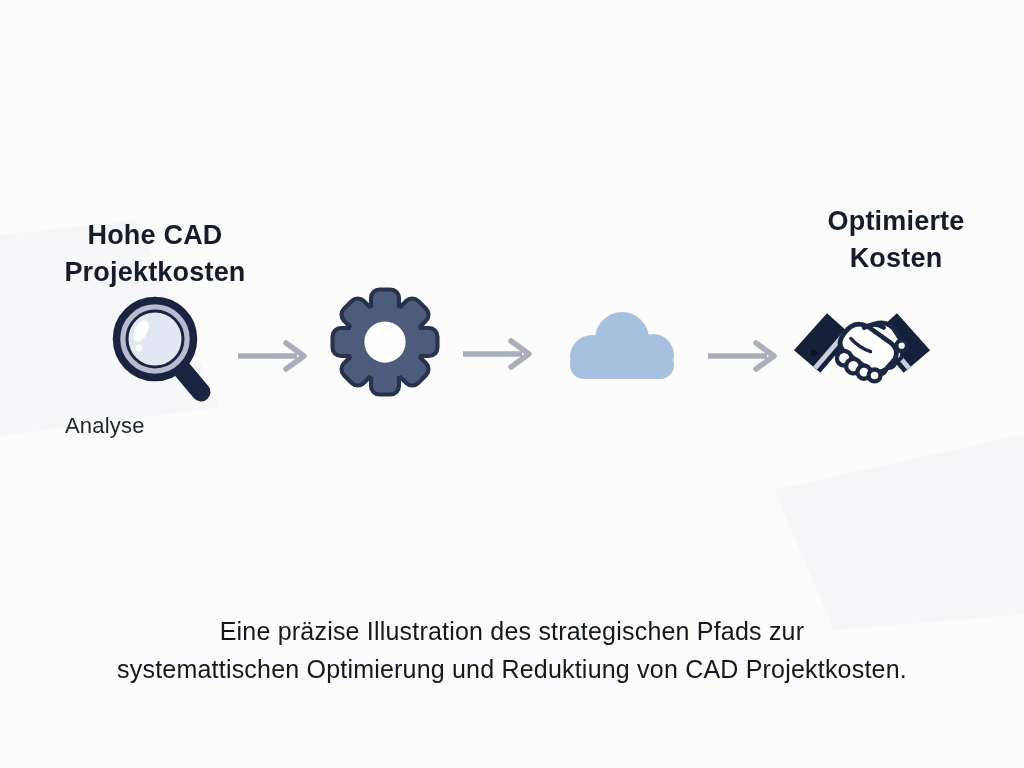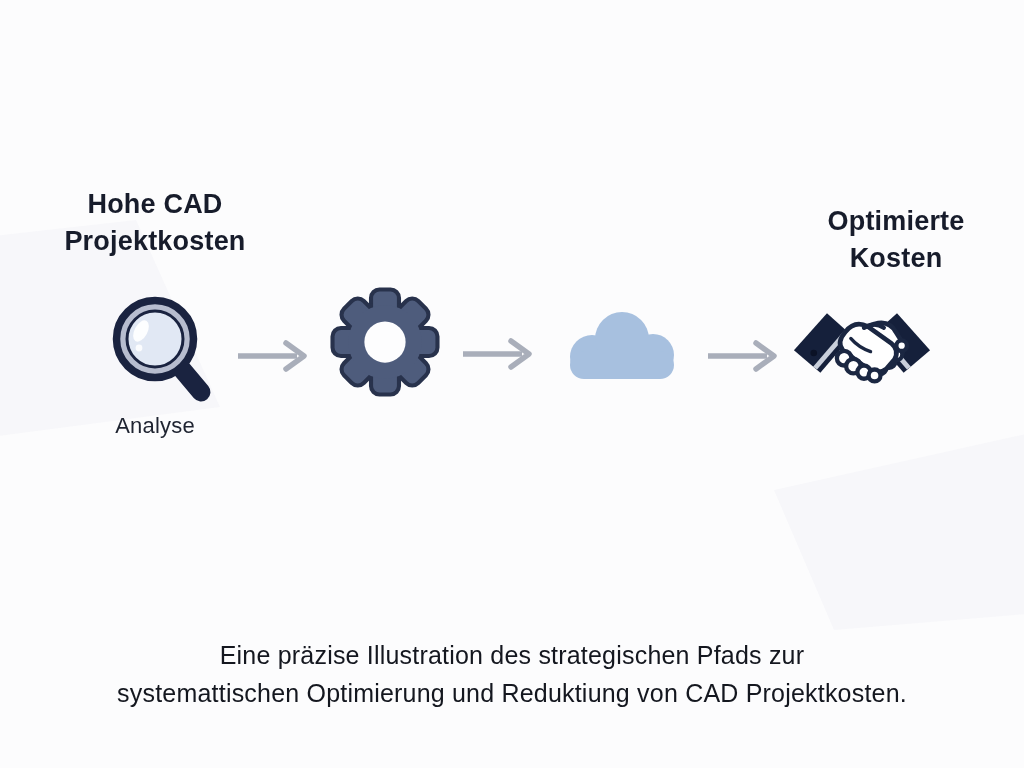--- a/index.html
+++ b/index.html
@@ -30,59 +30,58 @@
   }
   .heading {
     position: absolute;
     text-align: center;
     font-weight: 700;
     font-size: 27px;
     line-height: 37px;
     letter-spacing: 0.2px;
     color: #171c2b;
   }
-  .heading.start { left: 30px;  top: 186px; width: 250px; }
+  .heading.start { left: 30px;  top: 217px; width: 250px; }
   .heading.end   { left: 796px; top: 203px; width: 200px; }
 
   .step-icon { position: absolute; }
   .icon-magnifier { left: 108px; top: 290px; width: 112px; height: 122px; }
   .icon-gear      { left: 330px; top: 287px; width: 110px; height: 110px; }
   .icon-cloud     { left: 558px; top: 303px; width: 130px; height: 84px; }
   .icon-handshake { left: 786px; top: 292px; width: 152px; height: 112px; }
 
   .flow-arrow { position: absolute; width: 82px; height: 36px; }
   .flow-arrow.a1 { left: 235px; top: 338px; }
   .flow-arrow.a2 { left: 460px; top: 336px; }
   .flow-arrow.a3 { left: 705px; top: 338px; }
 
   .step-label {
     position: absolute;
     top: 411px;
-    text-align: center;
+    text-align: left;
     font-size: 22px;
     line-height: 30px;
     color: #1f2431;
     letter-spacing: 0.2px;
   }
   .step-label.l1 { left: 65px;  width: 180px; }
   .step-label.l2 { left: 265px; width: 240px; }
   .step-label.l3 { left: 550px; width: 150px; }
   .step-label.l4 { left: 787px; width: 150px; }
 
   .caption {
     position: absolute;
     left: 72px;
     top: 612px;
     width: 880px;
     text-align: center;
     font-size: 25px;
     line-height: 38px;
     color: #14171f;
     letter-spacing: 0.2px;
-    margin-top: 24px;
   }
 </style>
 </head>
 <body>
 
 <div class="stage">
 
   <div class="bg-shape s1"></div>
   <div class="bg-shape s2"></div>
 

